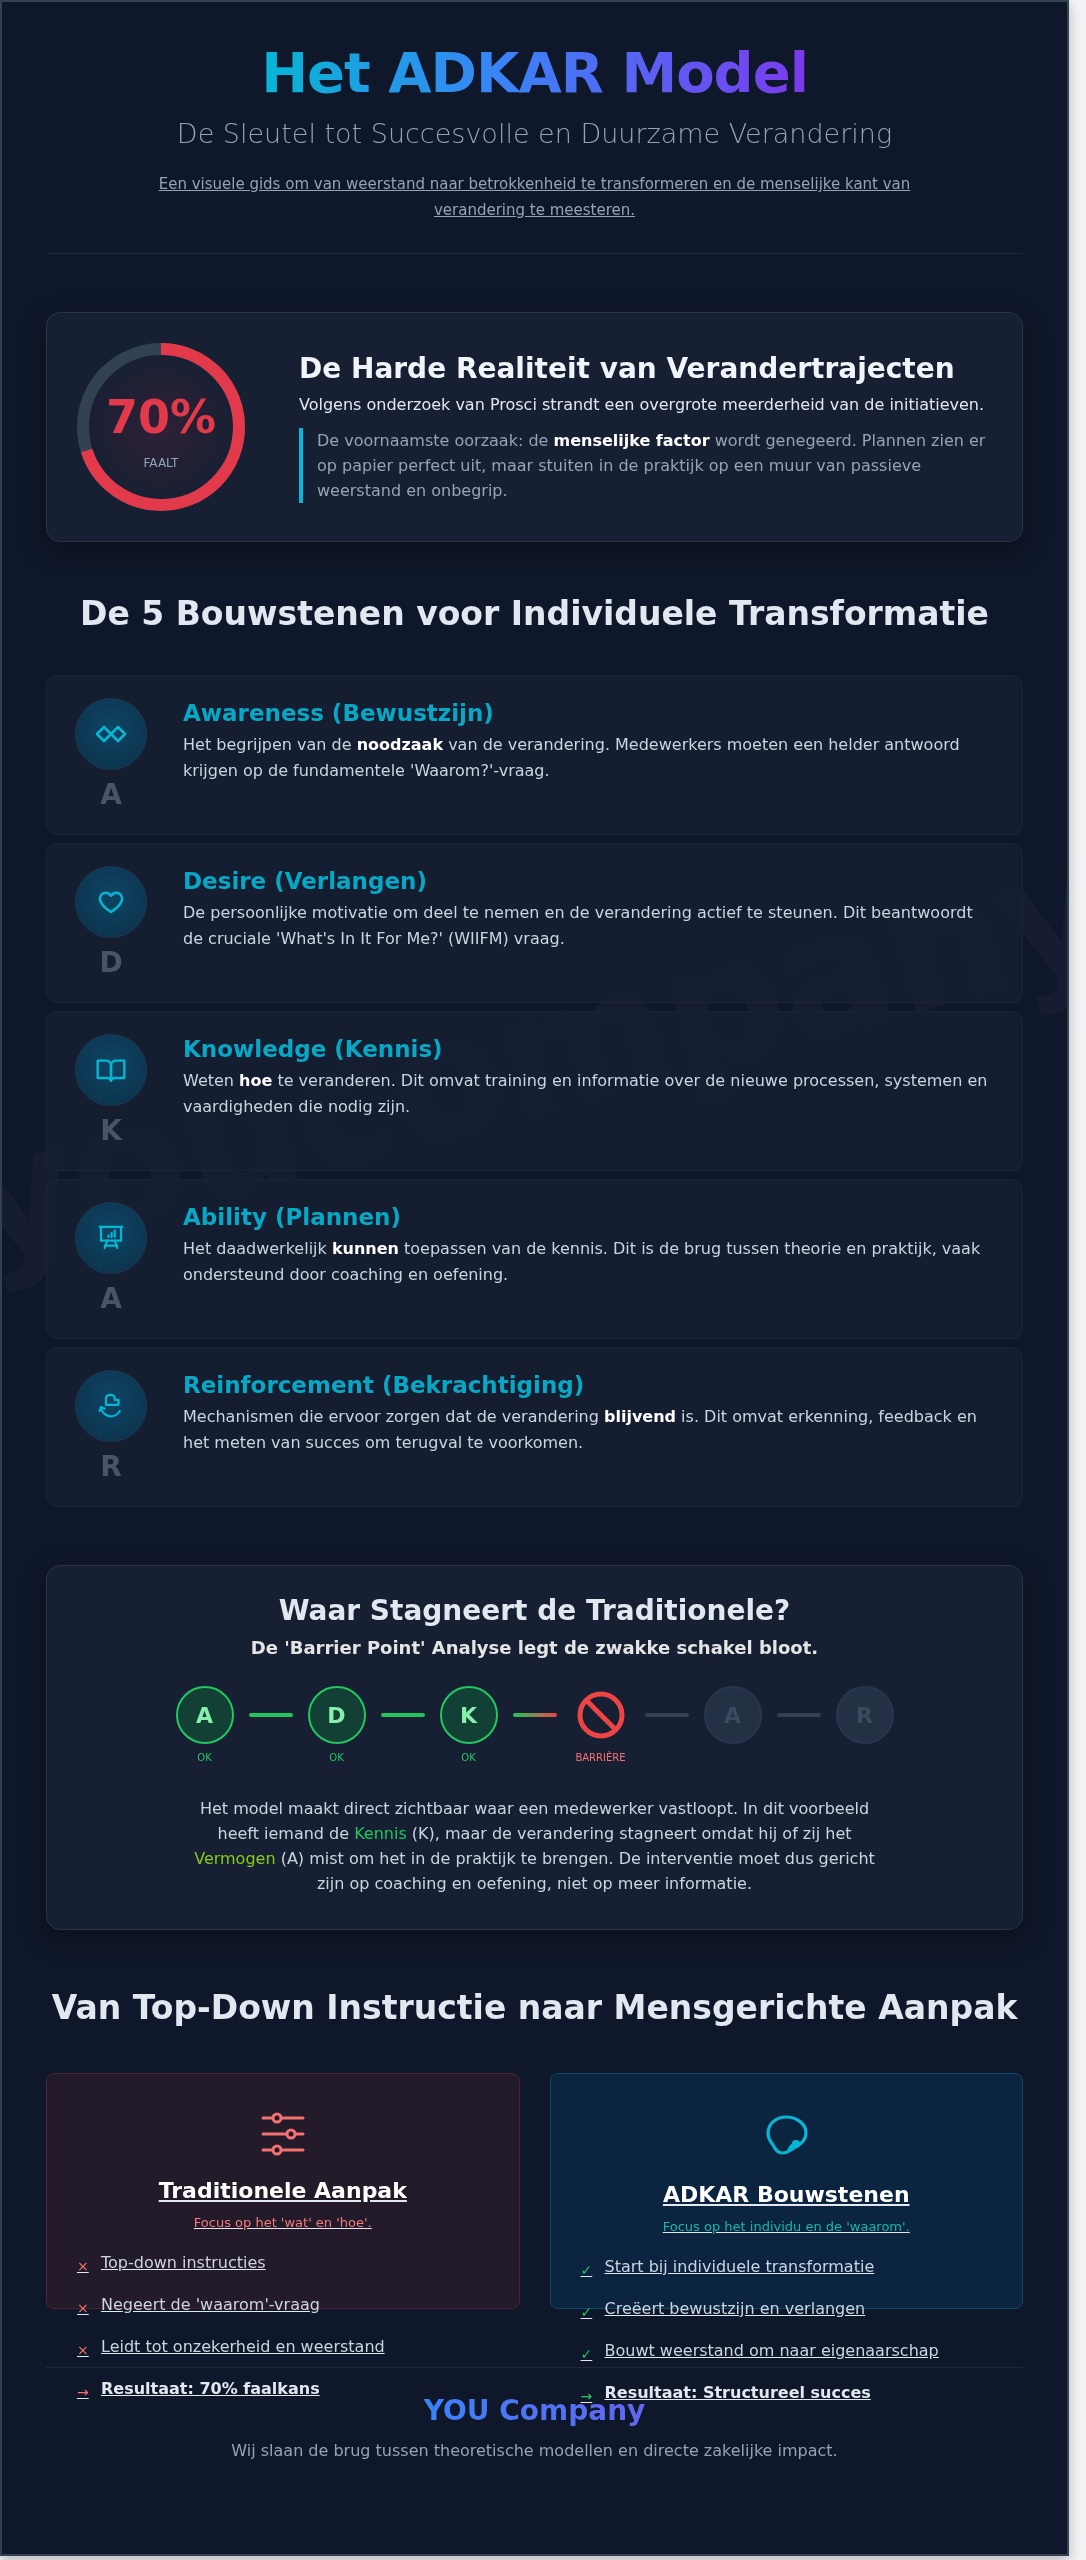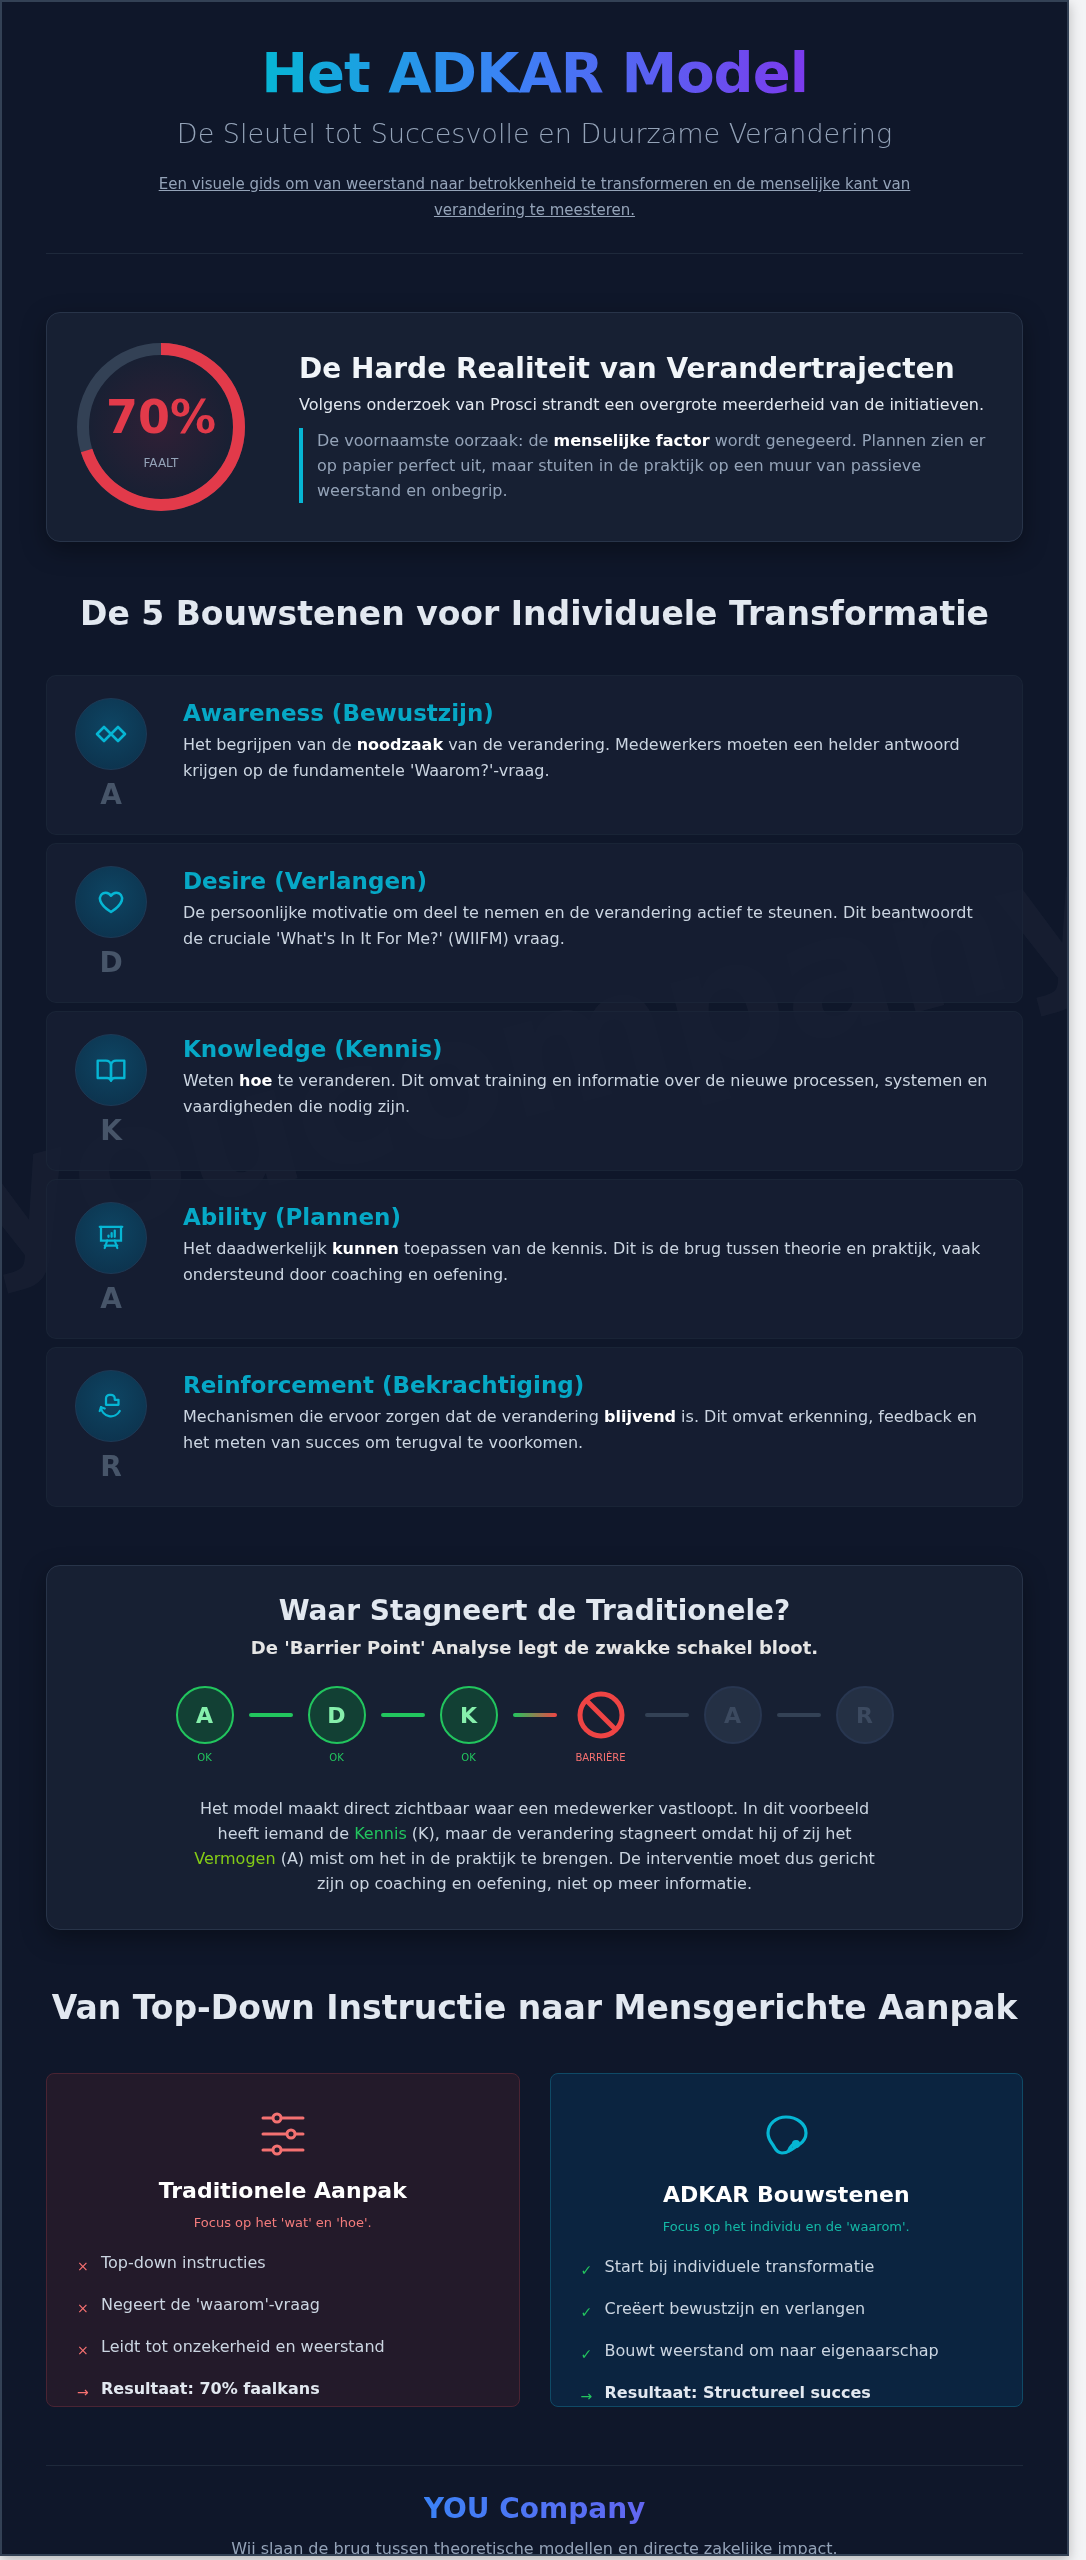--- a/index.html
+++ b/index.html
@@ -97,21 +97,21 @@
   .link.g { background: #22c55e; }
   .link.gr { background: linear-gradient(90deg, #22c55e, #ef4444); }
   .link.x { background: #334155; }
   .barrier-card .explain { width: 690px; margin: 30px auto 0; font-size: 16px; line-height: 25px; color: #cbd5e1; }
   .explain .green { color: #22c55e; }
   .explain .red { color: #84cc16; }
 
   
   .compare-title { margin-top: 58px; text-align: center; font-size: 33px; font-weight: bold; color: #e2e8f0; }
   .compare { display: flex; gap: 30px; margin-top: 46px; }
-  .col { flex: 1; height: 334px; border-radius: 8px; padding-top: 38px; text-align: center; }
+  .col { flex: 1; height: 236px; border-radius: 8px; padding-top: 38px; text-align: center; text-decoration: underline; }
   .col.trad { background: #231a2a; border: 1px solid #4a2433; }
   .col.adkar { background: #0b2440; border: 1px solid #0f4a66; }
   .col h3 { font-size: 22px; font-weight: bold; color: #ffffff; margin-top: 18px; }
   .col .focus { font-size: 13px; margin-top: 12px; }
   .col.trad .focus { color: #f47c7c; }
   .col.adkar .focus { color: #14b8a6; }
   .col ul { list-style: none; text-align: left; padding-left: 30px; margin-top: 12px; }
   .col li { font-size: 16px; color: #cbd5e1; line-height: 36px; display: flex; align-items: center; }
   .col li .mk { width: 24px; font-size: 14px; flex: none; padding-top: 6px; }
   .col.trad li .mk { color: #f87171; }

